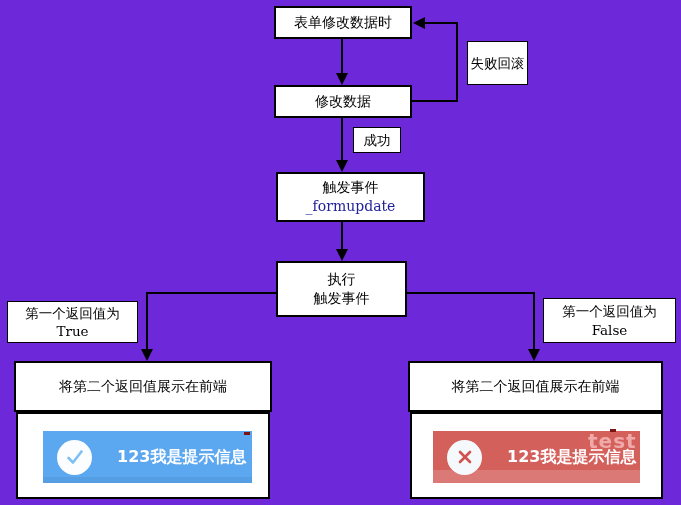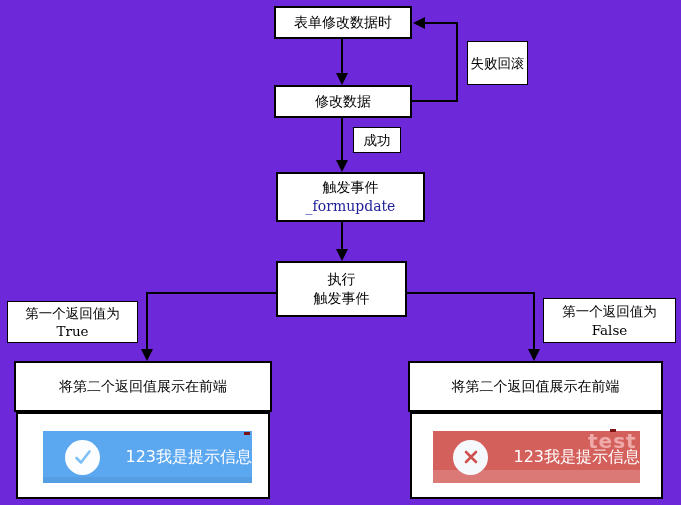--- a/index.html
+++ b/index.html
@@ -27,21 +27,21 @@
     border-top:12px solid #000;
   }
   .arrow-left{
     position:absolute;width:0;height:0;
     border-top:6px solid transparent;border-bottom:6px solid transparent;
     border-right:12px solid #000;
   }
   
   .toast{
     position:absolute;width:209px;height:52px;display:flex;align-items:center;
-    color:#fff;font-size:16px;font-weight:normal;justify-content:flex-end;
+    color:#fff;font-size:16px;font-weight:bold;
   }
   .toast .band-dark{position:absolute;left:0;right:0;bottom:0;height:6px;background:rgba(0,0,0,0.05);}
   .toast .band-light{position:absolute;left:0;right:0;bottom:0;height:13px;background:rgba(255,255,255,0.16);}
   .toast .circle{
     width:35px;height:35px;border-radius:50%;background:#fbfdff;
     margin-left:14px;flex:0 0 auto;display:flex;align-items:center;justify-content:center;
   }
   .toast .msg{margin-left:25px;white-space:nowrap;}
   .corner-tick{position:absolute;width:6px;height:3px;background:#7a1414;top:1px;right:2px;}
   .watermark{

